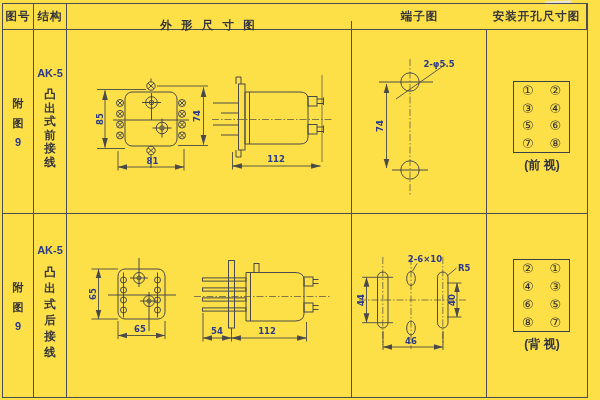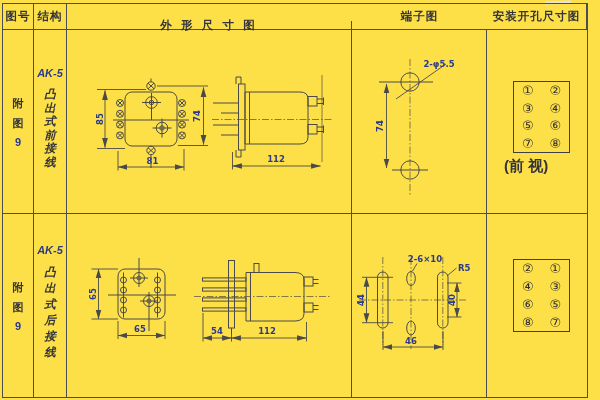--- a/index.html
+++ b/index.html
@@ -9,34 +9,34 @@
         border:1.5px solid #4c4c52;box-sizing:border-box;display:grid;
         grid-template-columns:31px 33px 285px 135px 1fr;
         grid-template-rows:26px 184px 1fr;background:transparent;}
   .c{border-right:1.3px solid #4c4c52;border-bottom:1.3px solid #4c4c52;
      box-sizing:border-box;display:flex;align-items:center;justify-content:center;}
   .last-col{border-right:none;}
   .last-row{border-bottom:none;}
   .hdr{font-size:11.5px;font-weight:700;color:#33333b;letter-spacing:1px;}
   .figcell{flex-direction:column;gap:5px;font-size:11px;font-weight:700;color:#33333b;}
   .figcell .digit{color:#2b3a8c;font-size:11px;}
-  .structcell{flex-direction:column;justify-content:flex-start;font-style:italic;}
+  .structcell{flex-direction:column;justify-content:flex-start;}
   .model{font-size:11px;font-weight:700;color:#2b3a8c;}
   .vchars{display:flex;flex-direction:column;align-items:center;
           font-size:11.5px;font-weight:700;color:#33333b;}
   #r1c2{padding-top:37px;} #r1c2 .vchars{margin-top:9px;line-height:13.5px;}
   #r2c2{padding-top:30px;} #r2c2 .vchars{margin-top:8px;line-height:16px;}
   svg{position:absolute;}
   svg text{font-family:"DejaVu Sans",sans-serif;font-size:8.5px;font-weight:600;fill:#2b3a8c;}
   .tbox{position:absolute;border:1.4px solid #3f3f46;box-sizing:border-box;
         display:grid;grid-template-columns:1fr 1fr;justify-items:center;align-items:center;
         font-family:"DejaVu Sans",sans-serif;font-size:13px;color:#2e2e36;}
   .tb1{left:513px;top:81px;width:57px;height:72px;}
   .tb2{left:513px;top:259px;width:57px;height:73px;}
-  .tcap{position:absolute;width:76px;text-align:left;font-size:15px;
+  .tcap{position:absolute;width:76px;text-align:center;font-size:12px;
         font-weight:700;color:#33333b;}
   .cap1{left:504px;top:157px;} .cap2{left:504px;top:336px;}
   .artifact{position:absolute;left:545px;top:1px;width:26px;height:3px;
             background:#e3e3e1;transform:rotate(-2deg);}
 </style>
 </head>
 <body>
 
 <div class="page">
 
@@ -265,14 +265,15 @@
   <div class="tbox tb2">
     <span>②</span>
     <span>①</span>
     <span>④</span>
     <span>③</span>
     <span>⑥</span>
     <span>⑤</span>
     <span>⑧</span>
     <span>⑦</span>
   </div>
+  <div class="tcap cap2">(背 视)</div>
 
 </div>
 
 </body></html>

